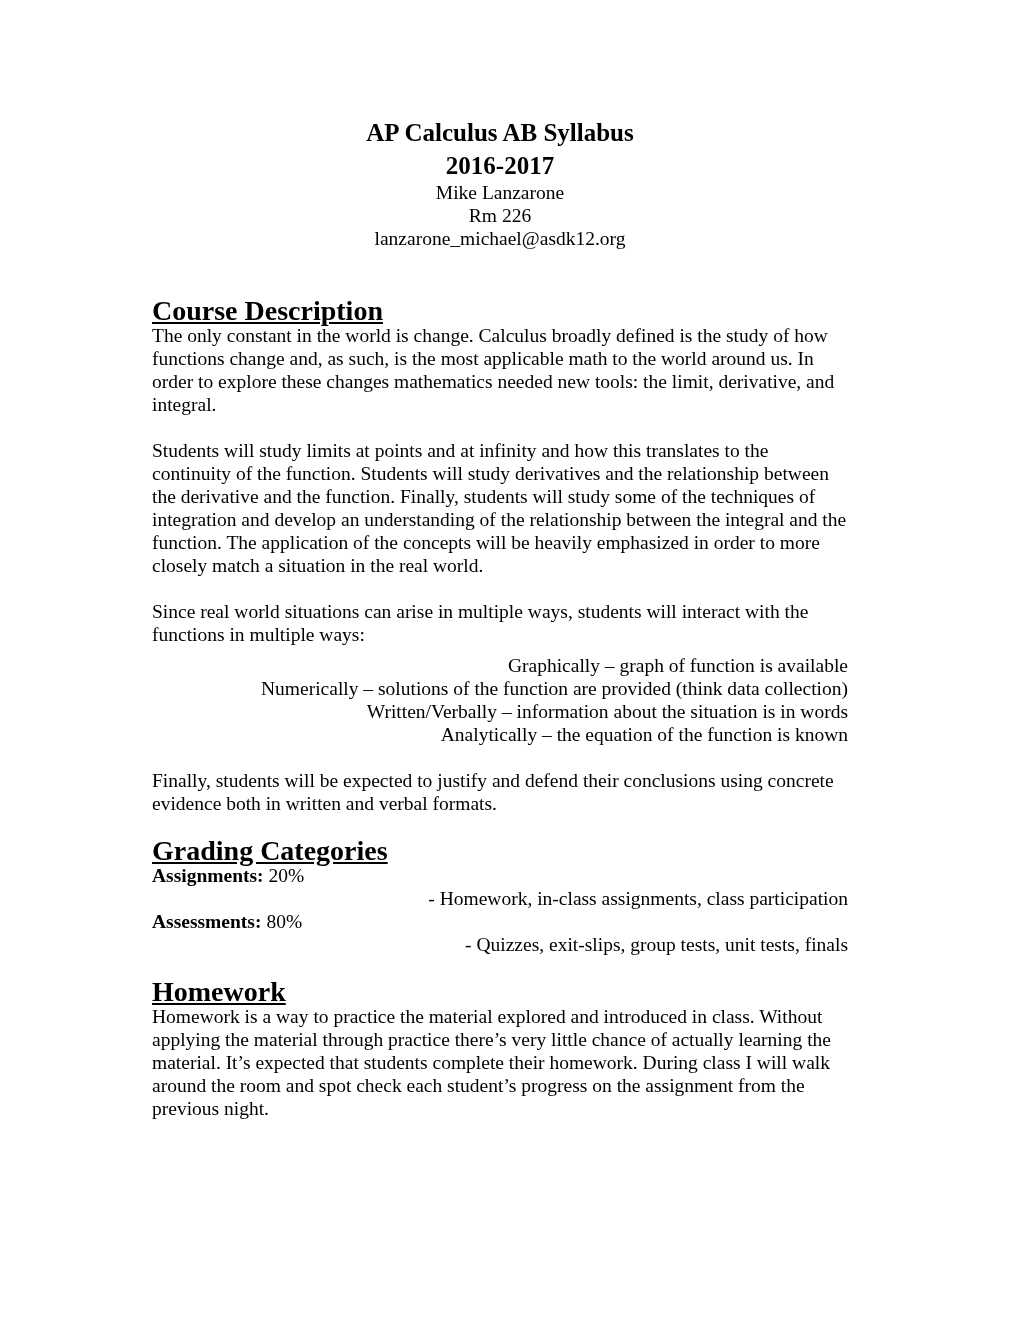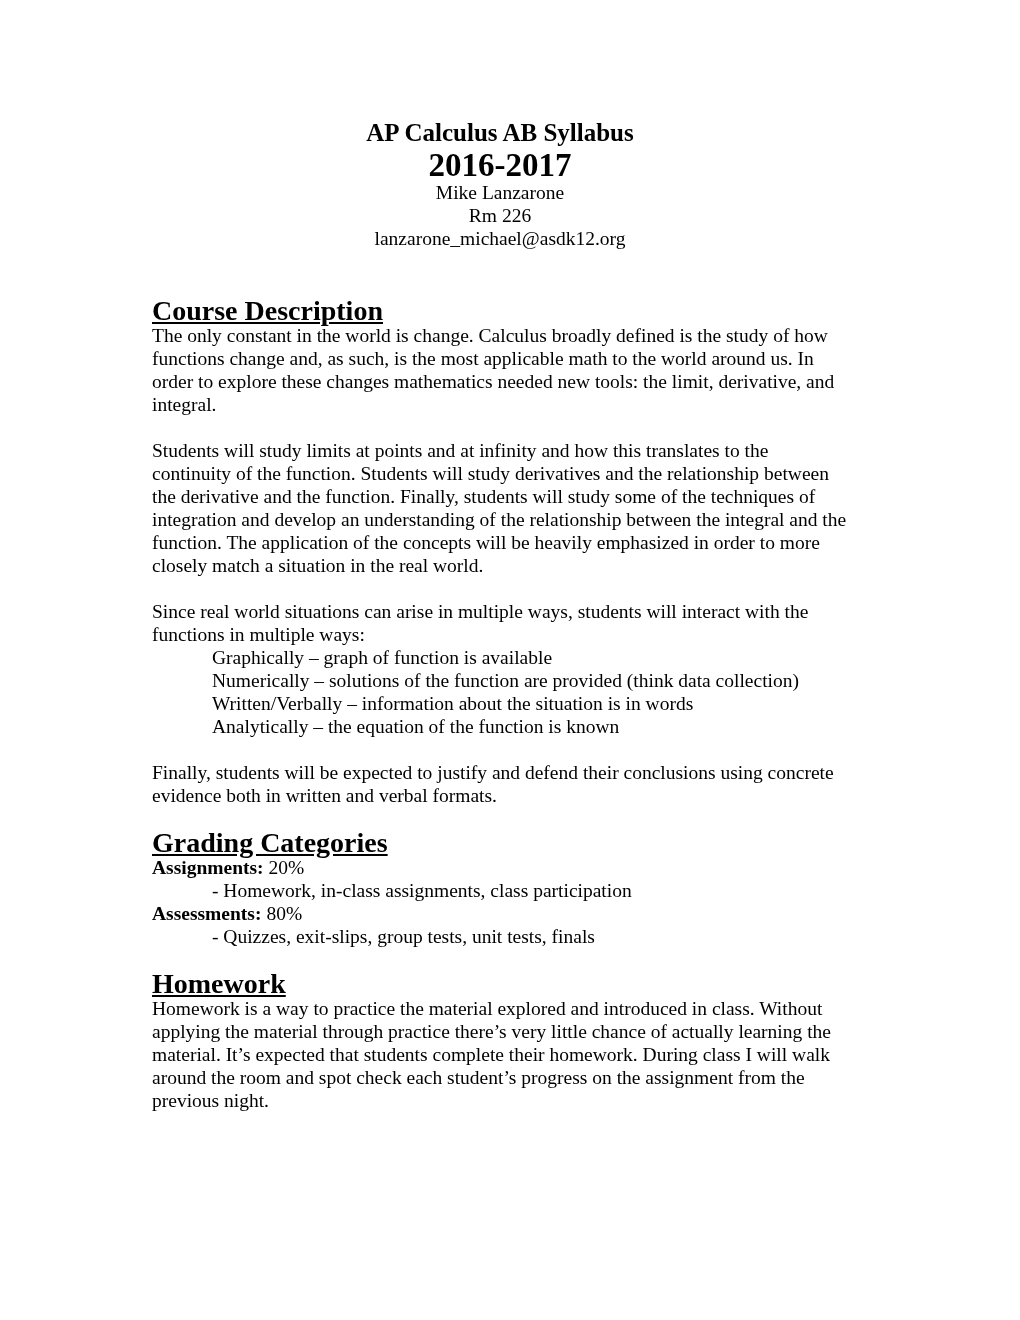--- a/index.html
+++ b/index.html
@@ -20,43 +20,44 @@
     color: #000000;
     overflow: hidden;
   }
   .doc-header { text-align: center; margin-bottom: 48px; }
   .doc-title {
     font-size: 25px;
     font-weight: bold;
     line-height: 34px;
   }
   .doc-subtitle {
-    font-size: 33px;
+    font-size: 25px;
     font-weight: bold;
     line-height: 31px;
   }
   .center-line { line-height: 23px; }
 
   .section-heading {
     font-size: 28px;
     font-weight: bold;
     text-decoration: underline;
     line-height: 26px;
     margin: 0;
   }
   p.body-para {
     margin: 0 0 23px 0;
   }
   p.body-para.no-gap {
-    margin-bottom: 0;
+    margin-bottom: 8px;
   }
   .indent-list { margin: 0 0 23px 0; }
   .indent-line {
     padding-left: 60px;
     line-height: 23px;
+    text-align: right;
   }
   .grade-block { margin: 0 0 23px 0; }
   .grade-line { line-height: 23px; }
   .grade-label { font-weight: bold; }
   .grade-value { margin-left: 5px; }
 </style>
 </head>
 <body>
 
 <div class="page">

